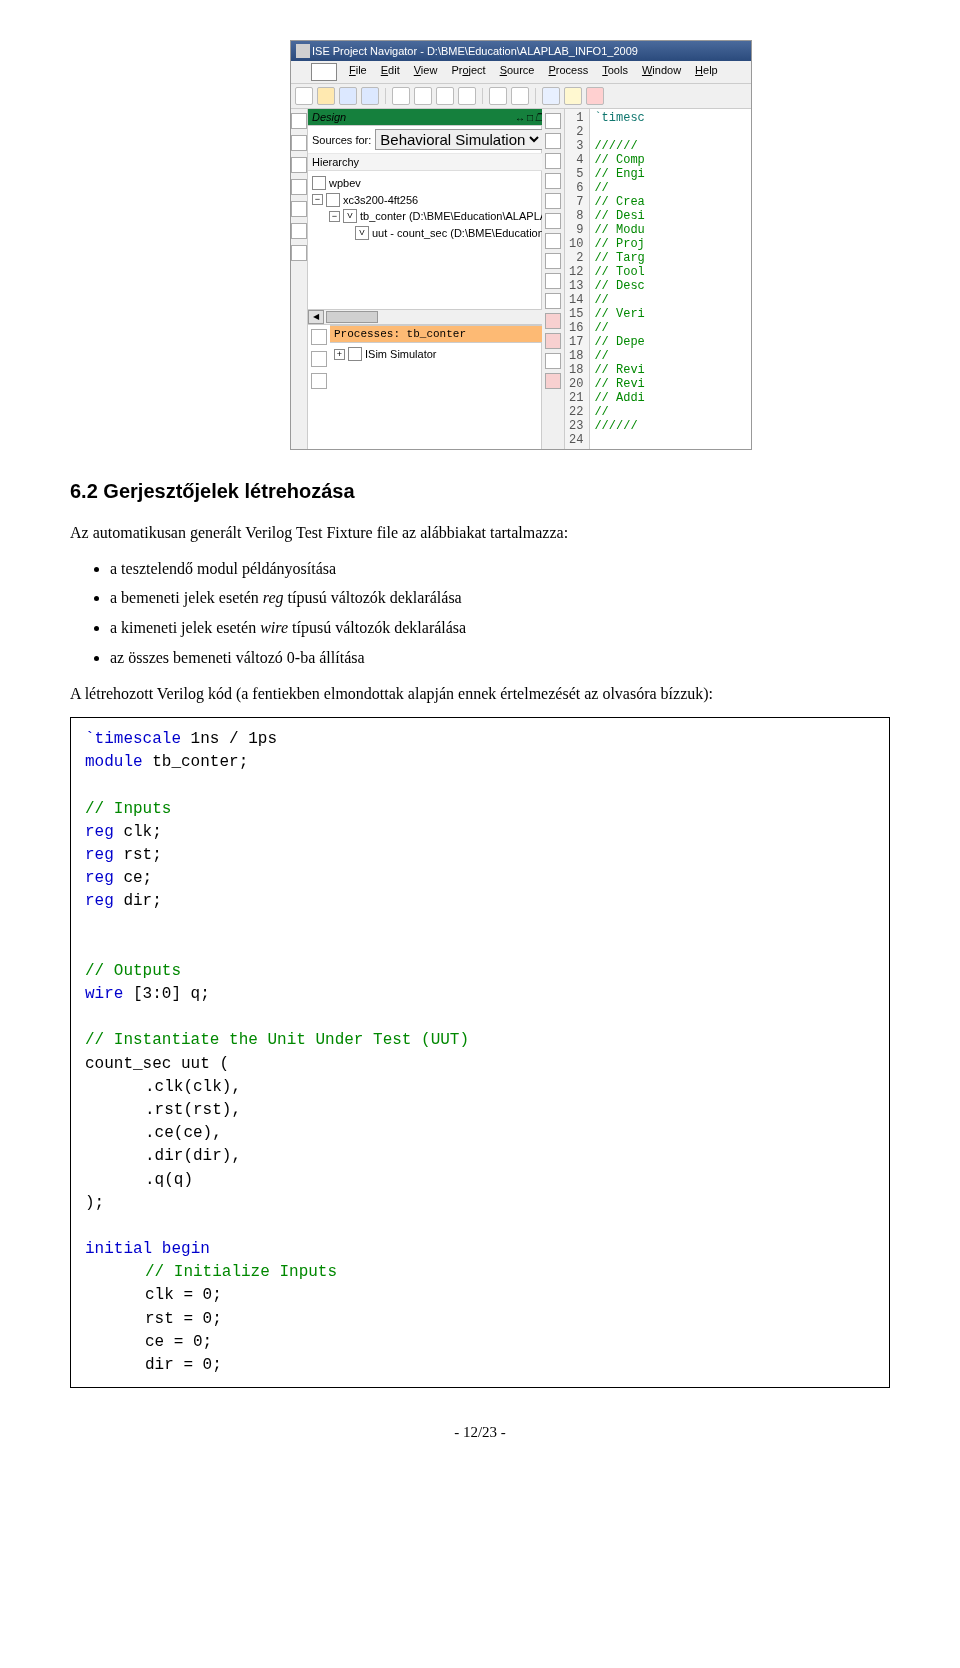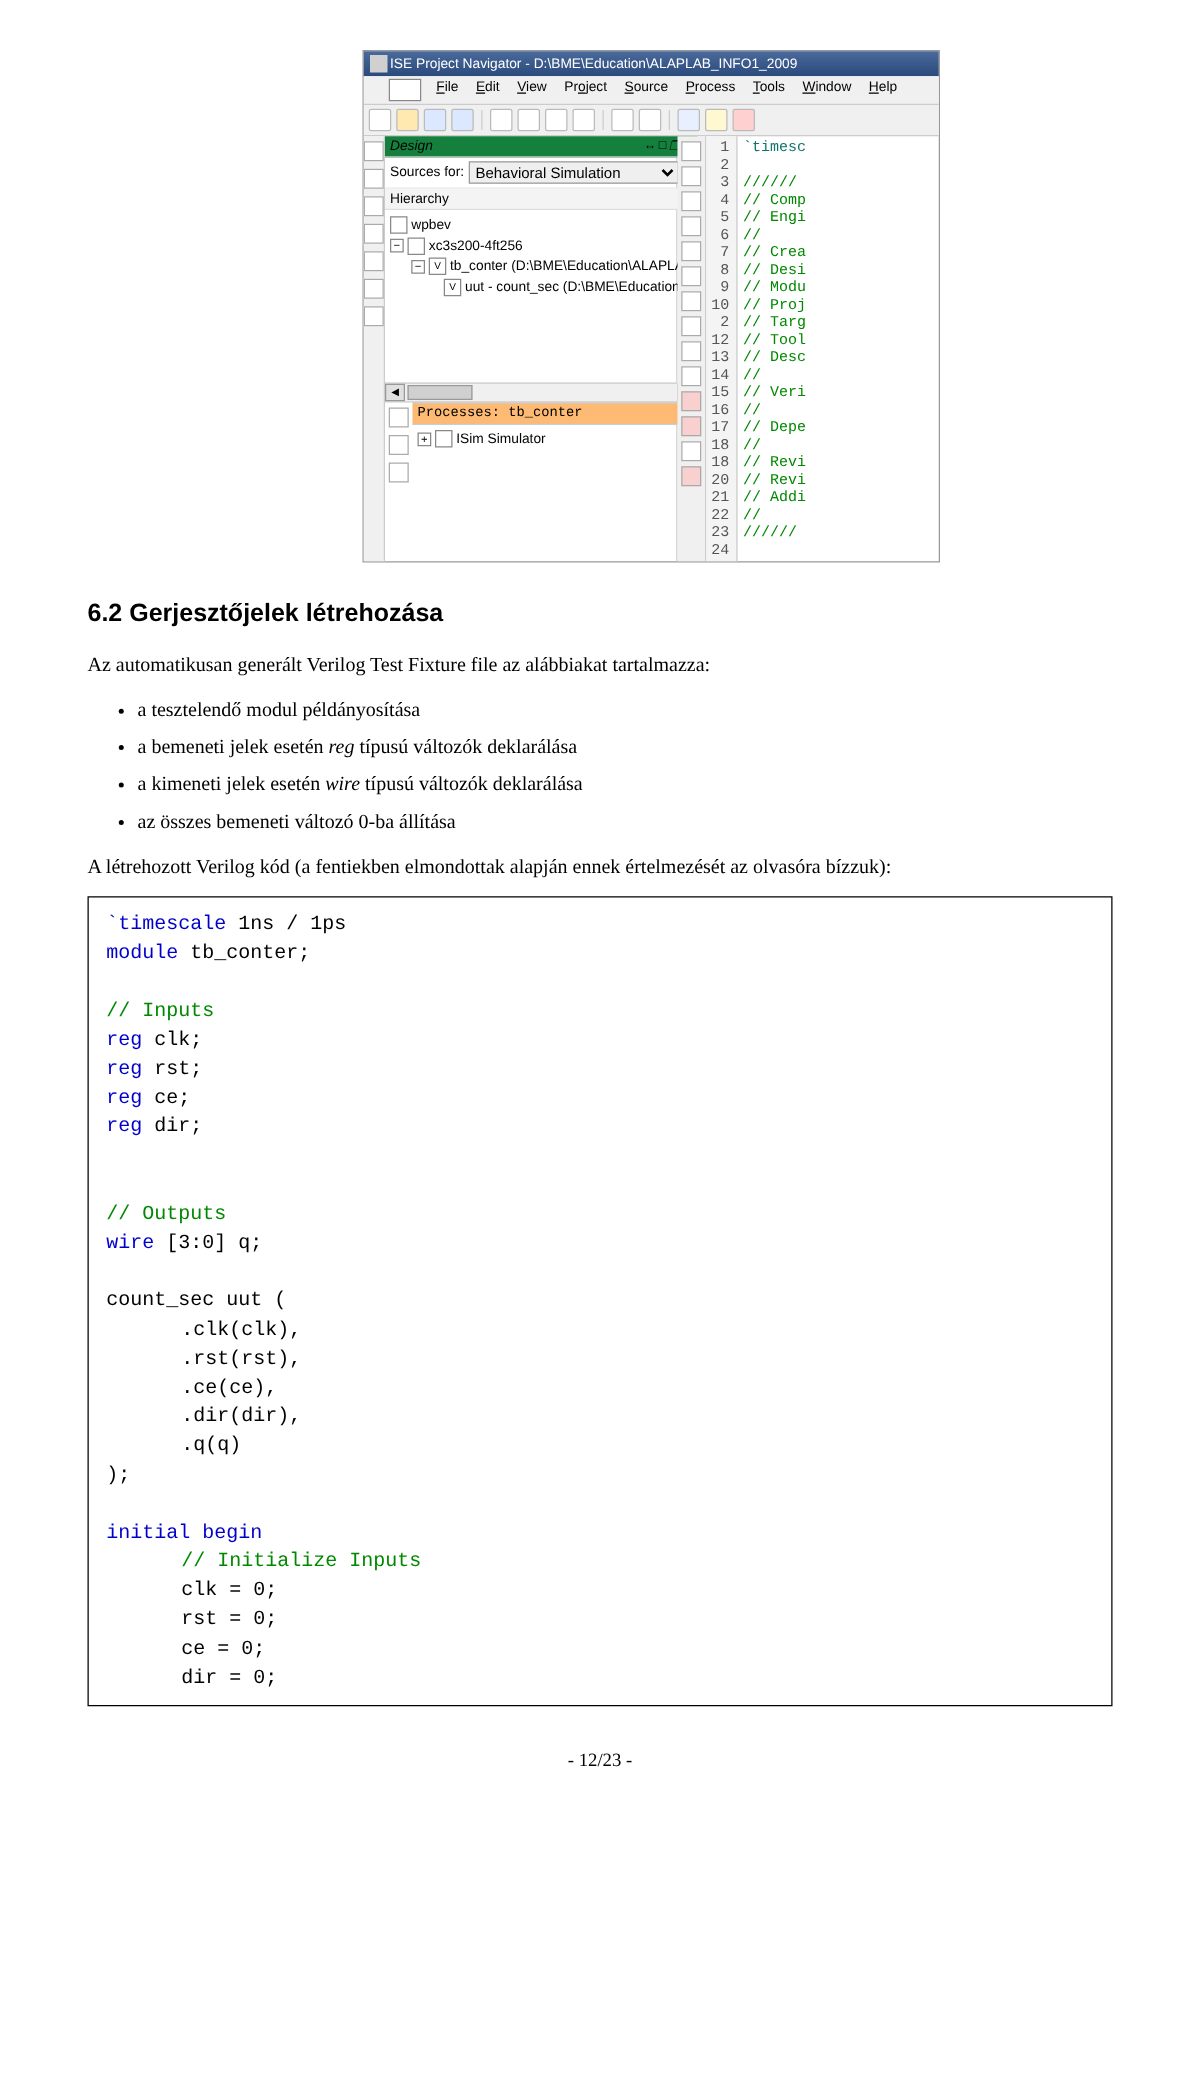--- a/index.html
+++ b/index.html
@@ -118,21 +118,21 @@
     font-size: 10px;
   }
   .src-row {
     padding: 3px 4px;
     display: flex;
     align-items: center;
     gap: 4px;
     border-bottom: 1px solid #e8e8e8;
   }
   .src-row select {
-    font-size: 12px;
+    font-size: 15px;
     border: 1px solid #999;
     width: 168px;
   }
   .hierarchy-header {
     background: #f4f4f4;
     padding: 2px 4px;
     border-bottom: 1px solid #ddd;
   }
   .tree {
     padding: 4px 4px 4px 4px;
@@ -507,20 +507,21 @@
 <div><span class="k-green">// Inputs</span></div>
 <div><span class="k-blue">reg</span><span> clk;</span></div>
 <div><span class="k-blue">reg</span><span> rst;</span></div>
 <div><span class="k-blue">reg</span><span> ce;</span></div>
 <div><span class="k-blue">reg</span><span> dir;</span></div>
 <div>&nbsp;</div>
 <div>&nbsp;</div>
 <div><span class="k-green">// Outputs</span></div>
 <div><span class="k-blue">wire</span><span> [3:0] q;</span></div>
 <div>&nbsp;</div>
+<div><span class="k-green">// Instantiate the Unit Under Test (UUT)</span></div>
 <div><span>count_sec uut (</span></div>
 <div style="padding-left:60px"><span>.clk(clk),</span></div>
 <div style="padding-left:60px"><span>.rst(rst),</span></div>
 <div style="padding-left:60px"><span>.ce(ce),</span></div>
 <div style="padding-left:60px"><span>.dir(dir),</span></div>
 <div style="padding-left:60px"><span>.q(q)</span></div>
 <div><span>);</span></div>
 <div>&nbsp;</div>
 <div><span class="k-blue">initial</span> <span class="k-blue">begin</span></div>
 <div style="padding-left:60px"><span class="k-green">// Initialize Inputs</span></div>

